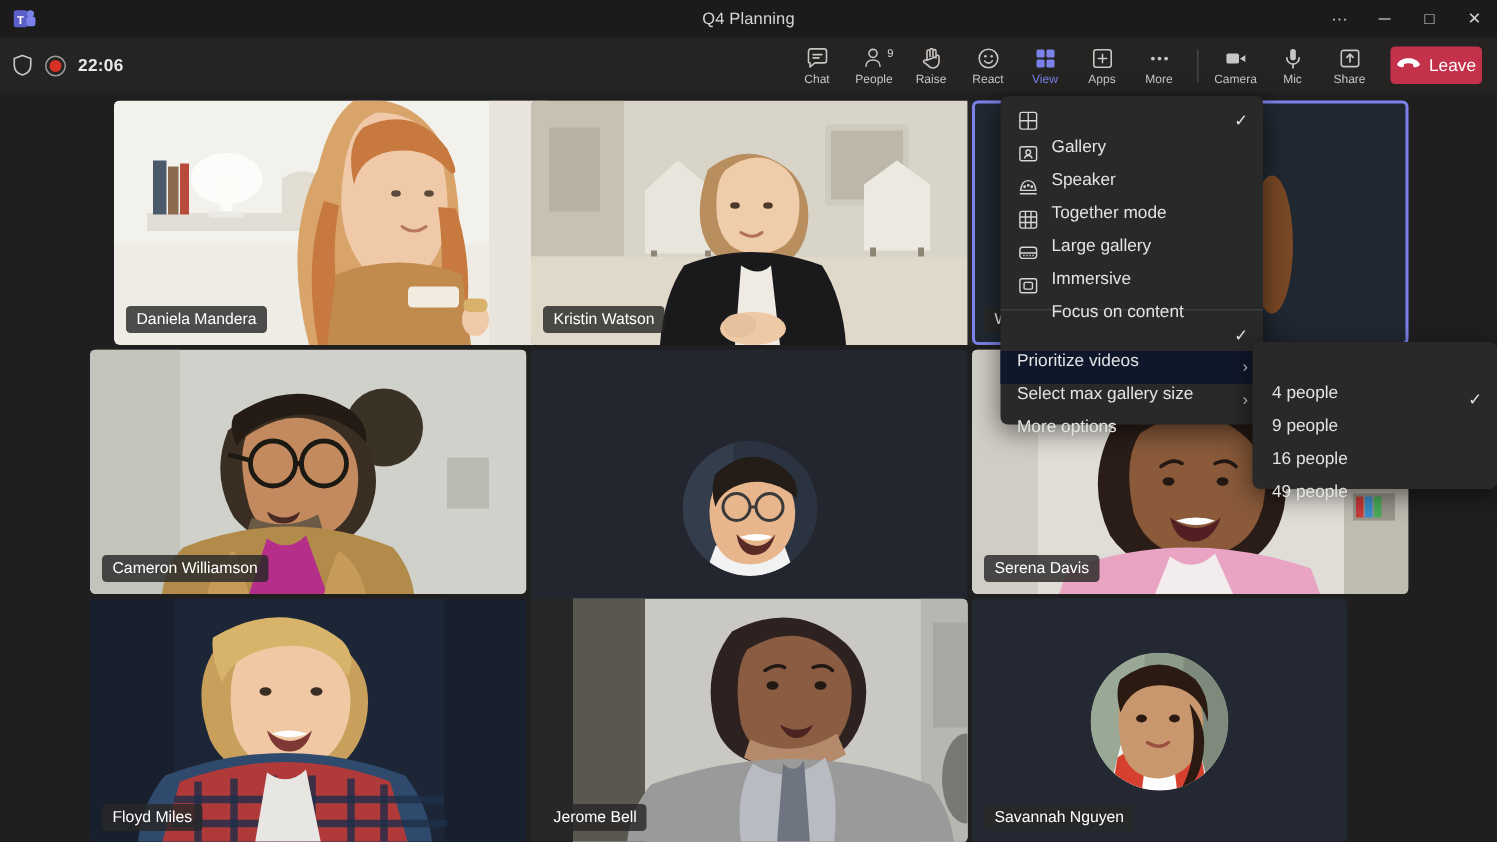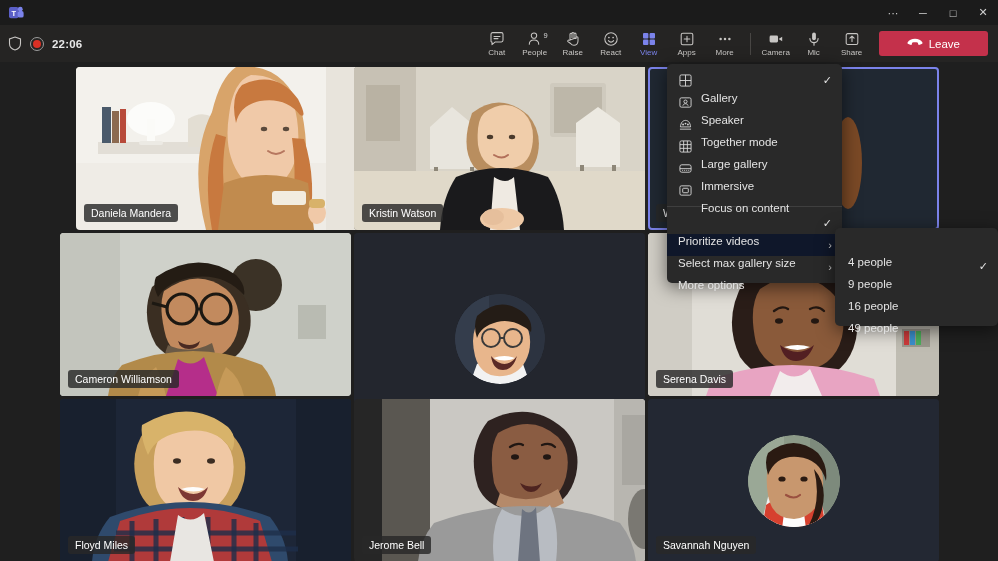--- a/index.html
+++ b/index.html
@@ -85,21 +85,21 @@
   .badge-num {
     font-size: 7.5px; color: #d6d6d6;
     position: absolute; right: -5px; top: 1px;
   }
   .divider {
     width: 1px; height: 22px; background: #484644;
     margin: 0 6px;
   }
   .leave {
     margin-left: 8px;
-    height: 25px; padding: 0 28px;
+    height: 25px; padding: 0 4px;
     background: #c4314b; border-radius: 3px;
     display: flex; align-items: center; gap: 6px;
     color: #fff; font-size: 11.5px;
   }
 
   
   .stage {
     position: absolute; top: 62px; left: 0;
     width: 998px; height: 499px;
     background: #1f1f1f;
@@ -158,20 +158,21 @@
 
   <div class="titlebar">
     <div class="tb-logo">
       <svg width="15" height="15" viewBox="0 0 16 16">
         <rect x="0" y="2" width="10" height="12" rx="2" fill="#5b5fc7"></rect>
         <text x="5" y="11.5" font-size="8" font-family="Liberation Sans, sans-serif" fill="#fff" text-anchor="middle" font-weight="bold">T</text>
         <circle cx="12" cy="4.5" r="2.6" fill="#7b83eb"></circle>
         <rect x="9.2" y="6.4" width="6.4" height="7" rx="2" fill="#7b83eb"></rect>
       </svg>
     </div>
+    <div class="tb-title">Q4 Planning</div>
     <div class="tb-ctrls">
       <div class="tb-btn">···</div>
       <div class="tb-btn">─</div>
       <div class="tb-btn">□</div>
       <div class="tb-btn close">✕</div>
     </div>
   </div>
 
   <div class="toolbar">
     <div class="tl-left">
@@ -493,21 +494,21 @@
         <path d="M160 46 q8 -3 13 2" stroke="#211713" stroke-width="2.3" fill="none" stroke-linecap="round"></path>
         <path d="M138 84 q12 7 22 0 q-4 9 -11 9 q-7 0 -11 -9z" fill="#4e2420"></path>
         <path d="M118 94 q30 14 58 -4 l6 14 -36 18 -32 -16z" fill="#b58a6a"></path>
         <path d="M52 124 q94 -34 186 0 q14 18 16 39 h-218 q2 -22 16 -39z" fill="#9a9a9a"></path>
         <path d="M120 110 q24 16 48 -4 q10 22 6 57 h-62 q-4 -34 8 -53z" fill="#b8bcc2"></path>
         <path d="M140 110 q8 8 14 -2 l4 55 h-22z" fill="#6e7480"></path>
       </svg>
       <div class="nametag">Jerome Bell</div>
     </div>
 
-    <div class="tile" style="left:648px; top:337px; width:291px; height:163px; background:#232833;">
+    <div class="tile" style="left:648px; top:337px; width:250px; height:163px; background:#232833;">
       <svg width="291" height="163" viewBox="0 0 291 163" preserveAspectRatio="none">
         <rect width="291" height="163" fill="#232833"></rect>
       </svg>
       <div class="avatar" style="width:92px; height:92px;">
         <svg width="92" height="92" viewBox="0 0 92 92">
           <clipPath id="cl-sav">
               <circle cx="46" cy="46" r="46"></circle>
             </clipPath>
           <g clip-path="url(#cl-sav)">
             <rect width="92" height="92" fill="#8c9a88"></rect>

